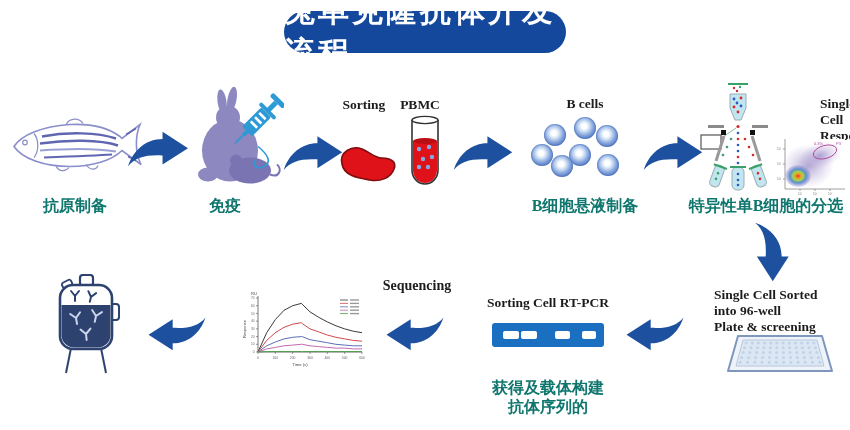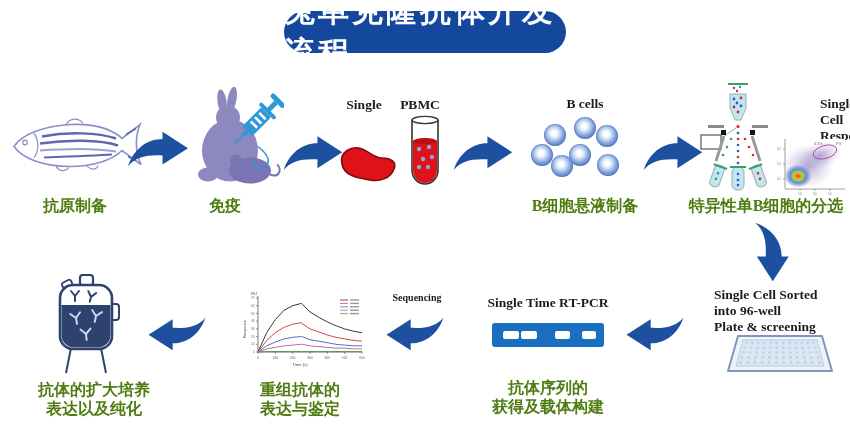--- a/index.html
+++ b/index.html
@@ -7,21 +7,21 @@
   body { background:#fff; font-family:"Liberation Serif","DejaVu Serif",serif; }
   .canvas { position:relative; width:850px; height:430px; background:#fff; overflow:hidden; }
   .abs { position:absolute; }
 
   .banner { left:284px; top:11px; width:282px; height:42px;
     background:var(--banner); border-radius:21px;
     display:flex; align-items:center; justify-content:center; }
   .banner span { color:#fff; font-family:"Liberation Sans","DejaVu Sans",sans-serif;
     font-weight:bold; font-size:31px; letter-spacing:3px; }
 
-  .cn { font-weight:bold; color:#4d7c0f; text-align:center; font-size:16px; line-height:19px; }
+  .cn { font-weight:bold; color:#0f766e; text-align:center; font-size:16px; line-height:19px; }
   .cap { font-weight:bold; color:#1c1c1c; font-size:13.5px; line-height:16px; }
   .capc { text-align:center; }
 
   .arrow svg { display:block; width:100%; height:100%; }
   .arrow path { fill:var(--arrow); }
   .r180 { transform:rotate(180deg); }
   .r90 { transform:rotate(90deg); }
 
   .cell { position:absolute; width:22px; height:22px; border-radius:50%;
     background:radial-gradient(circle at 46% 42%, #ffffff 0 14%, #cfe0f5 30%, #7f9fd9 55%, #4e74bf 78%, #4067b4 100%);
@@ -93,21 +93,21 @@
     </svg>
   </div>
   <div class="abs cn" style="left:180px;top:196px;width:90px">免疫</div>
 
   <div class="abs arrow" style="left:282px;top:134px;width:62px;height:40px">
     <svg viewBox="0 0 70 44">
         <path d="M40,10 L40,2 L68,20 L40,38 L40,28 C22,27 10,30 2,40 C8,22 22,10 40,10 Z"></path>
       </svg>
   </div>
 
-  <div class="abs cap capc" style="left:330px;top:97px;width:68px">Single</div>
+  <div class="abs cap capc" style="left:330px;top:97px;width:68px">Sorting</div>
   <div class="abs cap capc" style="left:392px;top:97px;width:56px">PBMC</div>
   <div class="abs" style="left:334px;top:138px;width:66px;height:48px">
     <svg viewBox="0 0 66 48" width="66" height="48">
       <path d="M8,26 C5,14 18,7 28,11 C36,14 40,20 48,20 C57,20 63,24 60,31 C57,40 46,44 36,42 C24,40 10,38 8,26 Z" style="fill:var(--spleen)" stroke="#7e0d10" stroke-width="1.6"></path>
     </svg>
   </div>
   <div class="abs" style="left:402px;top:114px;width:46px;height:74px">
     <svg viewBox="0 0 46 74" width="46" height="74">
       <path d="M11,27 L11,56 A12,13 0 0 0 35,56 L35,27 Z" style="fill:var(--spleen)"></path>
       <ellipse cx="23" cy="27" rx="12" ry="3" fill="#b80e14"></ellipse>
@@ -320,33 +320,33 @@
         <circle cx="93.8" cy="31.2" r="1.5" fill="#c0d3e8"></circle>
       </svg>
   </div>
 
   <div class="abs arrow r180" style="left:624px;top:314px;width:62px;height:38px">
     <svg viewBox="0 0 70 44">
         <path d="M40,10 L40,2 L68,20 L40,38 L40,28 C22,27 10,30 2,40 C8,22 22,10 40,10 Z"></path>
       </svg>
   </div>
 
-  <div class="abs cap capc" style="left:478px;top:295px;width:140px">Single Time RT-PCR</div>
+  <div class="abs cap capc" style="left:478px;top:295px;width:140px">Sorting Cell RT-PCR</div>
   <div class="abs gel" style="left:492px;top:323px;width:112px;height:24px">
     <div class="band" style="left:11px;width:16px"></div>
     <div class="band" style="left:29px;width:16px"></div>
     <div class="band" style="left:63px;width:15px"></div>
     <div class="band" style="left:90px;width:14px"></div>
   </div>
   <div class="abs cn" style="left:488px;top:378px;width:120px">
+    <div>获得及载体构建</div>
     <div>抗体序列的</div>
-    <div>获得及载体构建</div>
-  </div>
-
-  <div class="abs cap capc" style="left:374px;top:290px;width:86px;font-size:10px">Sequencing</div>
+  </div>
+
+  <div class="abs cap capc" style="left:374px;top:278px;width:86px;font-size:14px">Sequencing</div>
   <div class="abs arrow r180" style="left:384px;top:314px;width:62px;height:38px">
     <svg viewBox="0 0 70 44">
         <path d="M40,10 L40,2 L68,20 L40,38 L40,28 C22,27 10,30 2,40 C8,22 22,10 40,10 Z"></path>
       </svg>
   </div>
 
   <div class="abs" style="left:238px;top:288px;width:132px;height:86px">
     <svg id="sg-svg" viewBox="0 0 132 86" width="132" height="86">
       <line x1="20" y1="8" x2="20" y2="64" stroke="#555" stroke-width="0.8"></line>
       <line x1="20" y1="64" x2="124" y2="64" stroke="#555" stroke-width="0.8"></line>
@@ -393,24 +393,20 @@
         <line x1="102" x2="110" y1="18.8" y2="18.8" stroke="#5b6fb5" stroke-width="0.8"></line>
         <line x1="112" x2="121" y1="18.8" y2="18.8" stroke="#999" stroke-width="1.4"></line>
         <polyline points="20.0,64.0 28.7,60.9 37.3,59.4 46.0,57.8 54.7,57.1 63.3,56.3 64.2,56.3 72.0,57.8 80.7,58.6 89.3,59.4 98.0,60.1 106.7,60.1 115.3,60.9 124.0,60.9" fill="none" stroke="#c06ab0" stroke-width="1"></polyline>
         <line x1="102" x2="110" y1="22.2" y2="22.2" stroke="#c06ab0" stroke-width="0.8"></line>
         <line x1="112" x2="121" y1="22.2" y2="22.2" stroke="#999" stroke-width="1.4"></line>
         <polyline points="20.0,64.0 28.7,63.6 37.3,63.6 46.0,63.6 54.7,63.6 63.3,63.6 64.2,63.6 72.0,63.6 80.7,63.6 89.3,63.6 98.0,63.6 106.7,63.6 115.3,63.6 124.0,63.6" fill="none" stroke="#4a9a4a" stroke-width="1"></polyline>
         <line x1="102" x2="110" y1="25.6" y2="25.6" stroke="#4a9a4a" stroke-width="0.8"></line>
         <line x1="112" x2="121" y1="25.6" y2="25.6" stroke="#999" stroke-width="1.4"></line>
       </svg>
   </div>
-  <div class="abs cn" style="left:250px;top:380px;width:100px">
-    <div>重组抗体的</div>
-    <div>表达与鉴定</div>
-  </div>
 
   <div class="abs arrow r180" style="left:146px;top:314px;width:62px;height:38px">
     <svg viewBox="0 0 70 44">
         <path d="M40,10 L40,2 L68,20 L40,38 L40,28 C22,27 10,30 2,40 C8,22 22,10 40,10 Z"></path>
       </svg>
   </div>
 
   <div class="abs" style="left:46px;top:274px;width:80px;height:102px">
     <svg viewBox="0 0 80 102" width="80" height="102">
       <rect x="34" y="1" width="13" height="11" rx="3" fill="#fff" stroke="var(--navy)" stroke-width="2.2"></rect>
@@ -424,18 +420,14 @@
         <path d="M29,27 L29,22 M29,22 L25,17 M29,22 L33,17"></path>
         <path d="M45,28 L45,23 M45,23 L41,18 M45,23 L49,18" transform="rotate(14 45 23)"></path>
       </g>
       <g stroke="#ccd4ee" stroke-width="2" stroke-linecap="round" fill="none">
         <path d="M30,50 L30,44 M30,44 L25,39 M30,44 L35,39" transform="rotate(-10 30 44)"></path>
         <path d="M50,48 L50,42 M50,42 L45,37 M50,42 L55,37" transform="rotate(12 50 42)"></path>
         <path d="M40,66 L40,60 M40,60 L35,55 M40,60 L45,55" transform="rotate(-6 40 60)"></path>
       </g>
     </svg>
   </div>
-  <div class="abs cn" style="left:26px;top:380px;width:136px">
-    <div>抗体的扩大培养</div>
-    <div>表达以及纯化</div>
-  </div>
 
 </div>
 
 </body></html>

